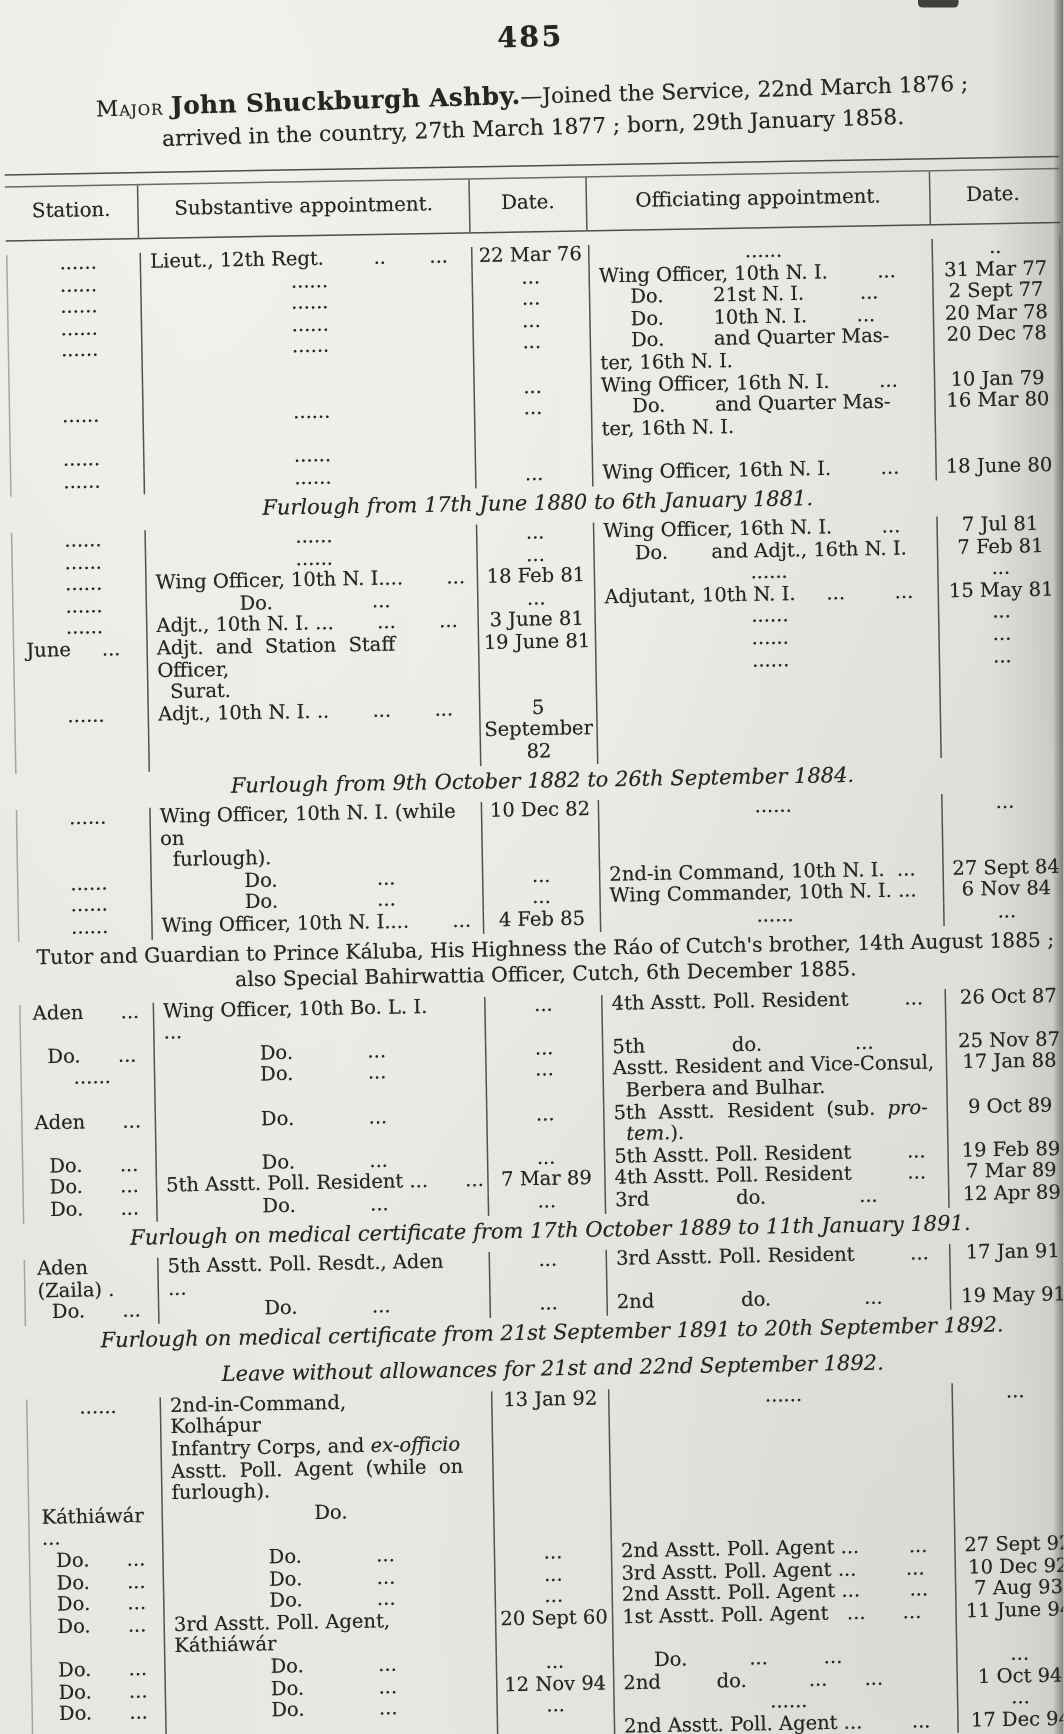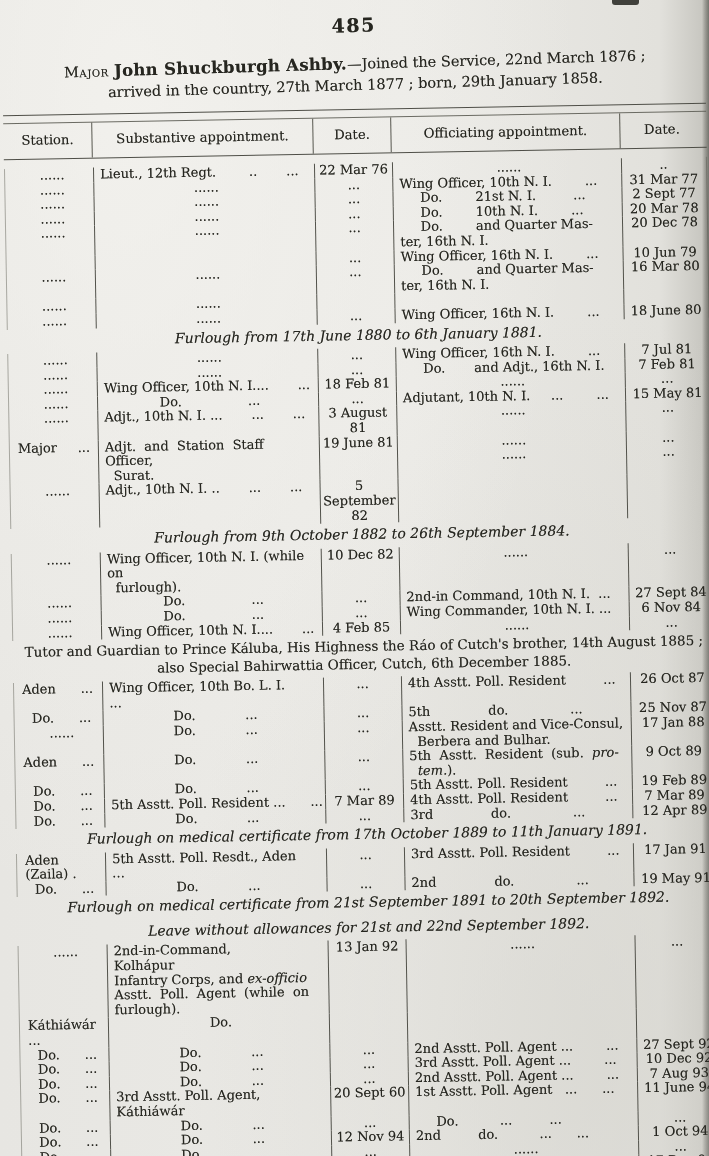--- a/index.html
+++ b/index.html
@@ -108,21 +108,21 @@
               <div class="cell c1"><div class="lc">......</div></div>
               <div class="cell c2"><div class="lc">...</div></div>
               <div class="cell c3"><div class="">     Do.        and Quarter Mas-</div><div class="">ter, 16th N. I.</div></div>
               <div class="cell c4"><div class="">20 Dec 78</div></div>
             </div>
             <div class="row">
               <div class="cell c0"></div>
               <div class="cell c1"></div>
               <div class="cell c2"><div class="lc">...</div></div>
               <div class="cell c3"><div class="">Wing Officer, 16th N. I.        ...</div></div>
-              <div class="cell c4"><div class="">10 Jun 79</div></div>
+              <div class="cell c4"><div class="">10 Jan 79</div></div>
             </div>
             <div class="row">
               <div class="cell c0"><div class="lc">......</div></div>
               <div class="cell c1"><div class="lc">......</div></div>
               <div class="cell c2"><div class="lc">...</div></div>
               <div class="cell c3"><div class="">     Do.        and Quarter Mas-</div><div class="">ter, 16th N. I.</div></div>
               <div class="cell c4"><div class="">16 Mar 80</div></div>
             </div>
             <div class="row">
               <div class="cell c0"><div class="lc">......</div></div>
@@ -165,26 +165,26 @@
             <div class="row">
               <div class="cell c0"><div class="lc">......</div></div>
               <div class="cell c1"><div class="lc">Do.                ...</div></div>
               <div class="cell c2"><div class="lc">...</div></div>
               <div class="cell c3"><div class="">Adjutant, 10th N. I.     ...        ...</div></div>
               <div class="cell c4"><div class="">15 May 81</div></div>
             </div>
             <div class="row">
               <div class="cell c0"><div class="lc">......</div></div>
               <div class="cell c1"><div class="">Adjt., 10th N. I. ...       ...       ...</div></div>
-              <div class="cell c2"><div class="">3 August 81</div></div>
-              <div class="cell c3"><div class="lc">......</div></div>
-              <div class="cell c4"><div class="lc">...</div></div>
-            </div>
-            <div class="row">
-              <div class="cell c0"><div class="">Major     ...</div></div>
+              <div class="cell c2"><div class="">3 June 81</div></div>
+              <div class="cell c3"><div class="lc">......</div></div>
+              <div class="cell c4"><div class="lc">...</div></div>
+            </div>
+            <div class="row">
+              <div class="cell c0"><div class="">June     ...</div></div>
               <div class="cell c1"><div class="">Adjt.  and  Station  Staff  Officer,</div><div class="">  Surat.</div></div>
               <div class="cell c2"><div class="">19 June 81</div></div>
               <div class="cell c3"><div class="lc">......</div><div class="lc">......</div></div>
               <div class="cell c4"><div class="lc">...</div><div class="lc">...</div></div>
             </div>
             <div class="row">
               <div class="cell c0"><div class="lc">......</div></div>
               <div class="cell c1"><div class="">Adjt., 10th N. I. ..       ...       ...</div></div>
               <div class="cell c2"><div class="">5 September 82</div></div>
               <div class="cell c3"></div>

